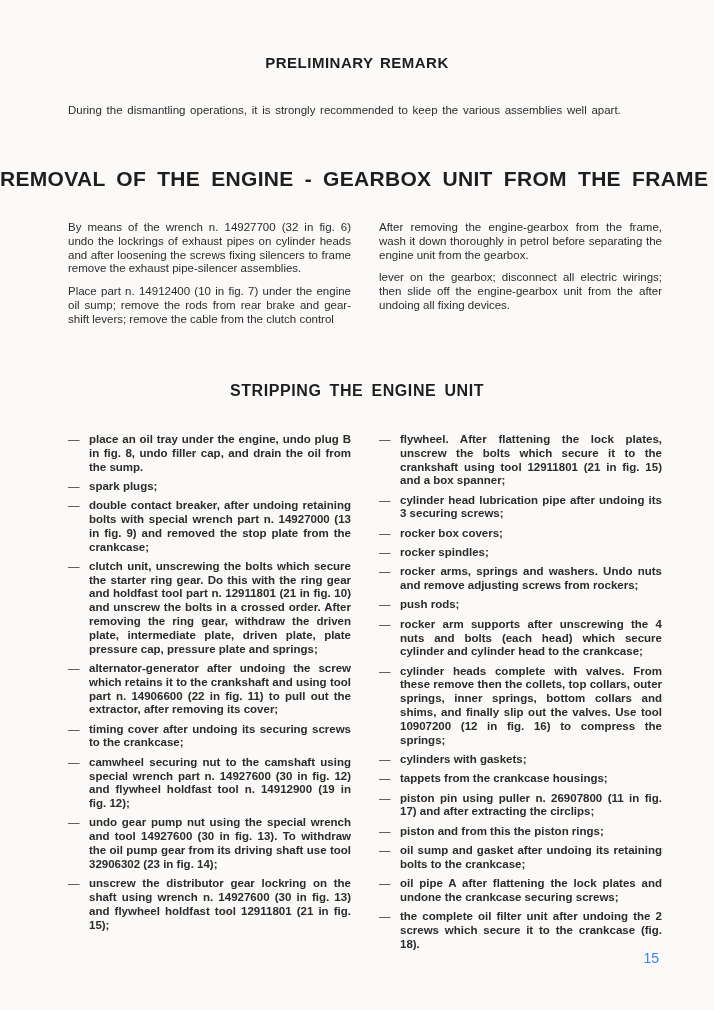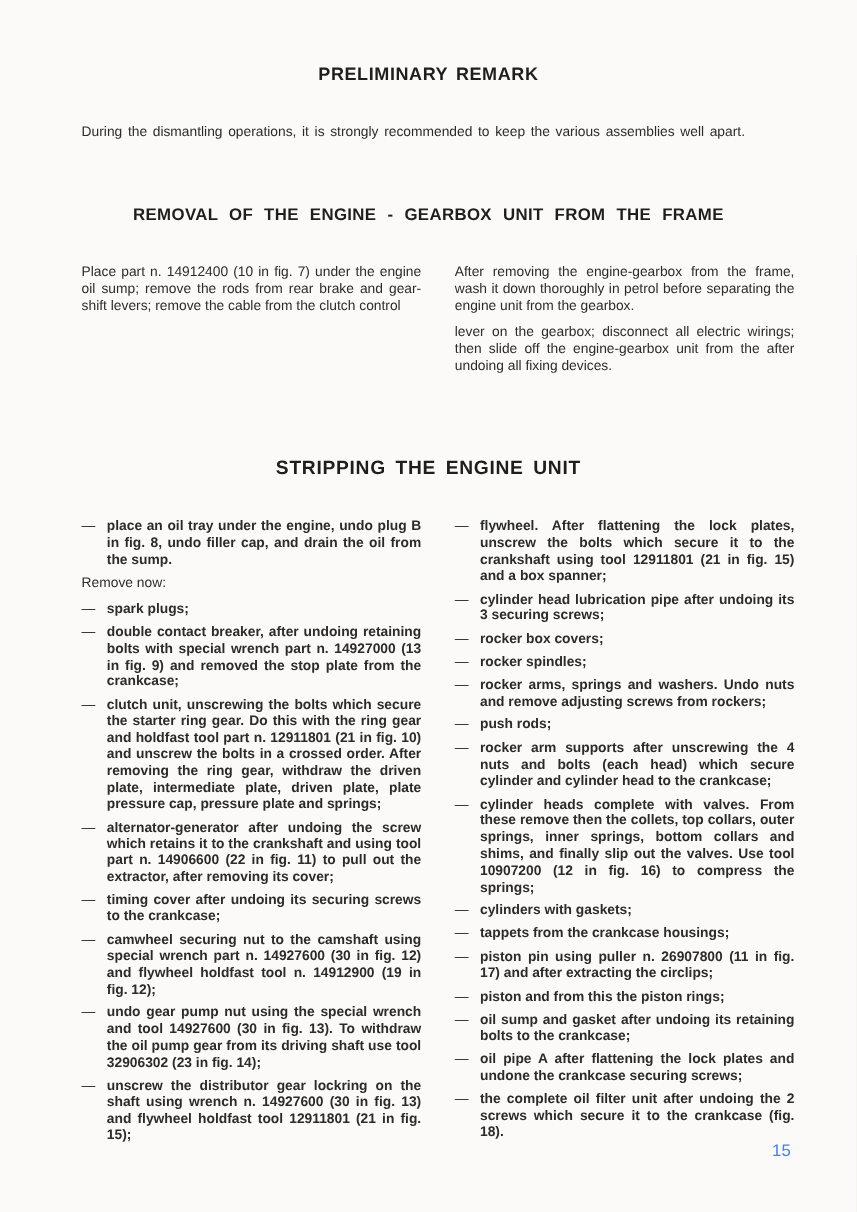--- a/index.html
+++ b/index.html
@@ -19,22 +19,21 @@
     text-align:center;
     font-size:15px; font-weight:bold; letter-spacing:0.5px; word-spacing:2px;
     color:#1e1e1e;
   }
   .intro {
     position:absolute; top:104px; left:68px; right:52px;
     text-align:justify; word-spacing:1.5px;
   }
   .heading-removal {
     position:absolute; top:172px; left:0; right:0;
-    text-align:center;
-    font-size:14px; font-weight:bold; letter-spacing:0.3px; word-spacing:5px;
+    font-size:21px; font-weight:bold; letter-spacing:0.3px; word-spacing:5px;
     color:#1e1e1e;
   }
   .heading-strip {
     position:absolute; top:384px; left:0; right:0;
     text-align:center;
     font-size:16px; font-weight:bold; letter-spacing:0.6px; word-spacing:3px;
     color:#1e1e1e;
   }
   .cols { position:absolute; left:68px; right:52px; display:flex; gap:28px; }
   .cols1 { top:221px; }
@@ -57,39 +56,39 @@
 <div class="page">
 
   <div class="page-title">PRELIMINARY REMARK</div>
 
   <div class="intro">During the dismantling operations, it is strongly recommended to keep the various assemblies well apart.</div>
 
   <div class="heading-removal">REMOVAL OF THE ENGINE - GEARBOX UNIT FROM THE FRAME</div>
 
   <div class="cols cols1">
     <div class="col">
+      <p class="para">By means of the wrench n. 14927700 (32 in fig. 6) undo the lockrings of exhaust pipes on cylinder heads and after loosening the screws fixing silencers to frame remove the exhaust pipe-silencer assemblies.</p>
       <p class="para">Place part n. 14912400 (10 in fig. 7) under the engine oil sump; remove the rods from rear brake and gear-shift levers; remove the cable from the clutch control</p>
     </div>
     <div class="col">
       <p class="para">After removing the engine-gearbox from the frame, wash it down thoroughly in petrol before separating the engine unit from the gearbox.</p>
       <p class="para">lever on the gearbox; disconnect all electric wirings; then slide off the engine-gearbox unit from the after undoing all fixing devices.</p>
     </div>
   </div>
 
   <div class="heading-strip">STRIPPING THE ENGINE UNIT</div>
 
   <div class="cols cols2">
     <div class="col">
 
       <div class="bullet">
         <span class="dash">—</span>
         <span class="btext">place an oil tray under the engine, undo plug B in fig. 8, undo filler cap, and drain the oil from the sump.</span>
       </div>
 
-      <p class="para remove-now">Remove now:</p>
 
       <div class="bullet">
         <span class="dash">—</span>
         <span class="btext">spark plugs;</span>
       </div>
       <div class="bullet">
         <span class="dash">—</span>
         <span class="btext">double contact breaker, after undoing retaining bolts with special wrench part n. 14927000 (13 in fig. 9) and removed the stop plate from the crankcase;</span>
       </div>
       <div class="bullet">

